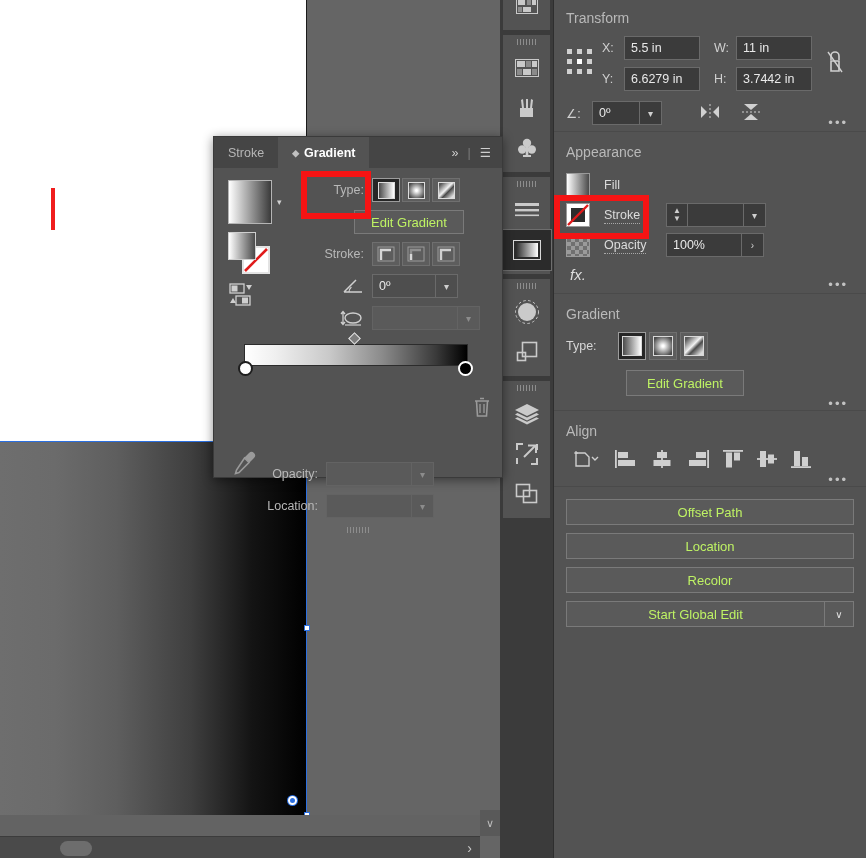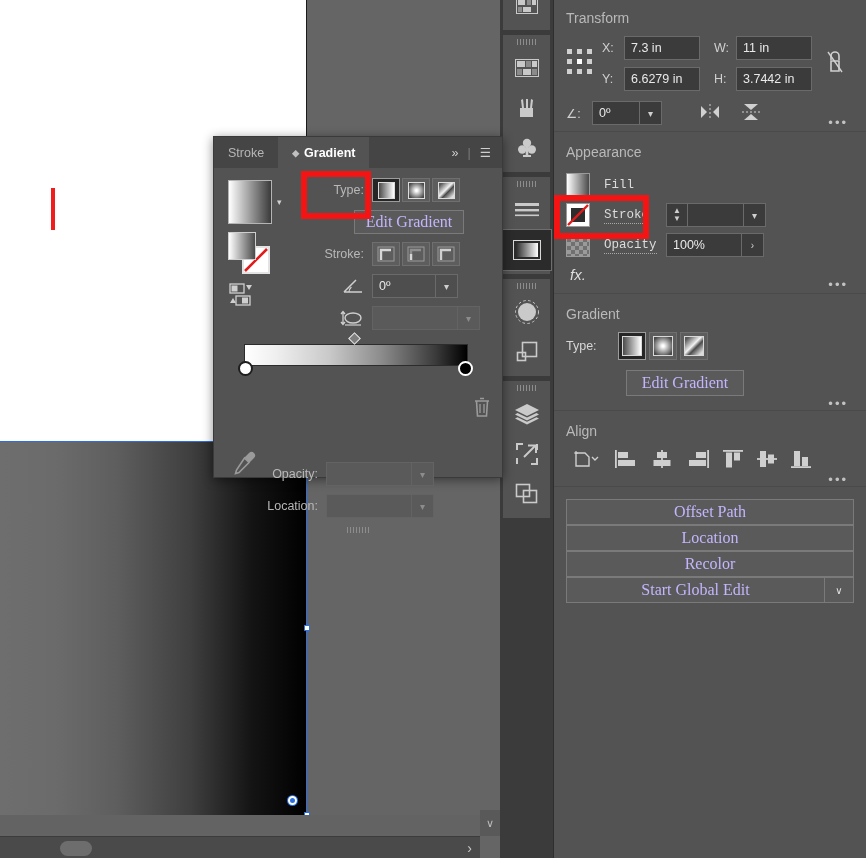--- a/index.html
+++ b/index.html
@@ -127,21 +127,21 @@
     justify-content: center; color: #cfcfcf; font-size: 10px;
   }
   .flip-group { margin-left: 36px; display: flex; gap: 18px; align-items: center; }
 
   
   .app-row { display: flex; align-items: center; height: 30px; }
   .swatch-box {
     width: 24px; height: 24px; border: 1px solid #9a9a9a; flex: none;
   }
   .app-label {
-    width: 62px; margin-left: 14px; color: #dcdcdc; font-size: 12.5px; font-family: Liberation Mono, monospace;
+    width: 62px; margin-left: 14px; color: #dcdcdc; font-size: 12.5px;
   }
   .dotted-ul { border-bottom: 1px dotted #a8a8a8; padding-bottom: 1px; }
   .stepper {
     width: 22px; height: 24px; background: #3b3b3b; border: 1px solid #6a6a6a;
     display: flex; flex-direction: column; align-items: center;
     justify-content: center; color: #cfcfcf; font-size: 8px; line-height: 8px;
   }
   .val-box {
     width: 56px; height: 24px; background: #3b3b3b;
     border: 1px solid #6a6a6a; border-left: none;
@@ -155,31 +155,30 @@
   .grad-type-label { width: 52px; color: #d6d6d6; }
   .gtype-btn {
     width: 28px; height: 28px; border: 1px solid #6f6f6f;
     margin-right: 3px; display: flex; align-items: center; justify-content: center;
     background: #5d5d5d;
   }
   .gtype-btn.selected { background: #262626; border-color: #9c9c9c; }
   .gtype-thumb { width: 20px; height: 20px; border: 1px solid #d8d8d8; }
   .wide-btn {
     height: 26px; border: 1px solid #7a7a7a; background: #5a5a5a;
-    color: #c4b5fd; display: flex; align-items: center; justify-content: center;
-    font-size: 16px;
-    font-family: Liberation Serif, serif;
+    color: #bef264; display: flex; align-items: center; justify-content: center;
+    font-size: 13px;
   }
   .btn-edit-grad { width: 118px; margin-left: 60px; }
 
   
   .align-row { display: flex; align-items: center; gap: 12px; padding-left: 6px; }
 
   
-  .qa-row { display: flex; gap: 10px; }
+  .qa-row { display: flex; gap: 10px; margin-bottom: 8px; }
   .qa-btn { flex: 1; height: 26px; }
   .qa-split { display: flex; }
   .qa-split .main { flex: 1; height: 26px; border-right: none; text-align: center; }
   .qa-split .arrow {
     width: 30px; height: 26px; border: 1px solid #7a7a7a; background: #5a5a5a;
     display: flex; align-items: center; justify-content: center;
     color: #e2e2e2; font-size: 10px;
   }
 
   
@@ -449,21 +448,21 @@
             <rect x="11" y="11" width="5" height="5" fill="#ffffff"></rect>
             <rect x="21" y="11" width="5" height="5" fill="#d0d0d0"></rect>
             <rect x="1" y="21" width="5" height="5" fill="#d0d0d0"></rect>
             <rect x="11" y="21" width="5" height="5" fill="#d0d0d0"></rect>
             <rect x="21" y="21" width="5" height="5" fill="#d0d0d0"></rect>
           </svg>
         </div>
         <div class="tf-fields">
           <div class="tf-row">
             <span class="tf-label">X:</span>
-            <div class="num-field w-field">7.3 in</div>
+            <div class="num-field w-field">5.5 in</div>
             <span class="tf-gap"></span>
             <span class="tf-label">W:</span>
             <div class="num-field w-field">11 in</div>
           </div>
           <div class="tf-row">
             <span class="tf-label">Y:</span>
             <div class="num-field w-field">6.6279 in</div>
             <span class="tf-gap"></span>
             <span class="tf-label">H:</span>
             <div class="num-field w-field">3.7442 in</div>

